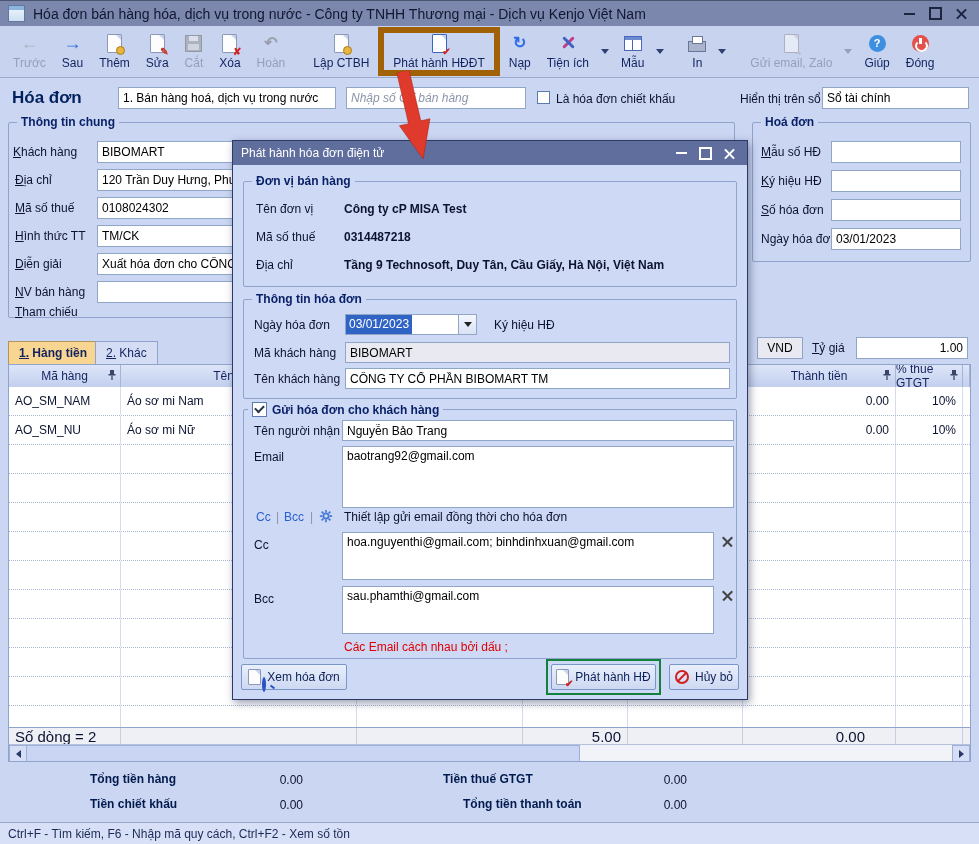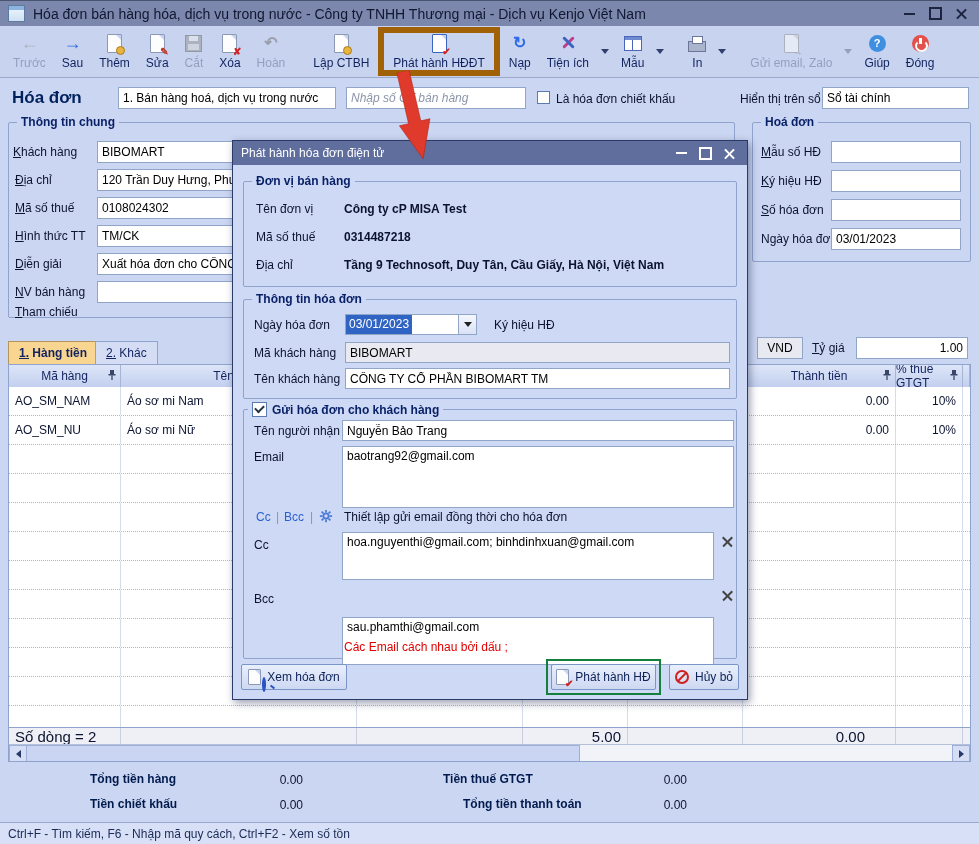--- a/index.html
+++ b/index.html
@@ -460,21 +460,21 @@
             <circle cx="8" cy="8" r="3"></circle>
             <path d="M8 1v3M8 12v3M1 8h3M12 8h3M3 3l2 2M11 11l2 2M13 3l-2 2M5 11l-2 2"></path>
           </g>
         </svg>
     </span>
     <span class="abs" style="left:100px;top:100px">Thiết lập gửi email đồng thời cho hóa đơn</span>
     <span class="abs" style="left:10px;top:128px">Cc</span>
     <textarea class="abs input" style="left: 98px; top: 122px; width: 372px; height: 48px;">hoa.nguyenthi@gmail.com; binhdinhxuan@gmail.com</textarea>
     <span class="xbtn" style="left:476px;top:124px"></span>
     <span class="abs" style="left:10px;top:182px">Bcc</span>
-    <textarea class="abs input" style="left: 98px; top: 176px; width: 372px; height: 48px; margin-top: 31px;">sau.phamthi@gmail.com</textarea>
+    <textarea class="abs input" style="left: 98px; top: 176px; width: 372px; height: 48px;">sau.phamthi@gmail.com</textarea>
     <span class="xbtn" style="left:476px;top:178px"></span>
     <span class="abs note-red" style="left:100px;top:230px">Các Email cách nhau bởi dấu ;</span>
   </div>
 
   <div class="abs btn" style="left:8px;top:523px;width:106px;height:26px">
     <span class="pg" style="width:11px;height:14px">
         <span class="bdg" style="right:-6px;bottom:-6px"><span class="mag"></span></span>
       </span>
     <span>Xem hóa đơn</span>
   </div>

